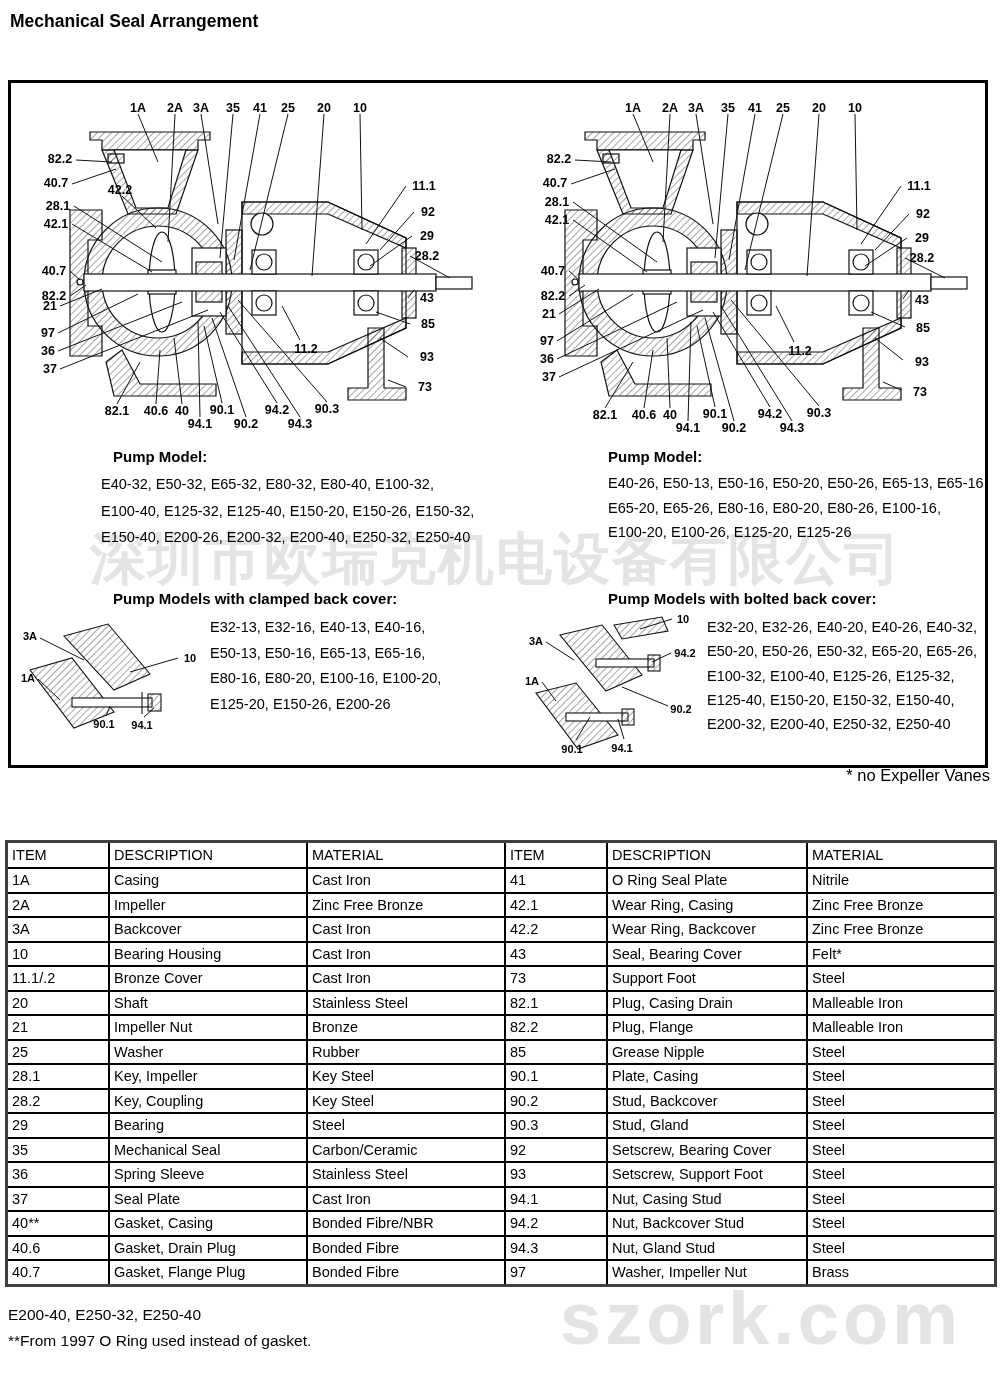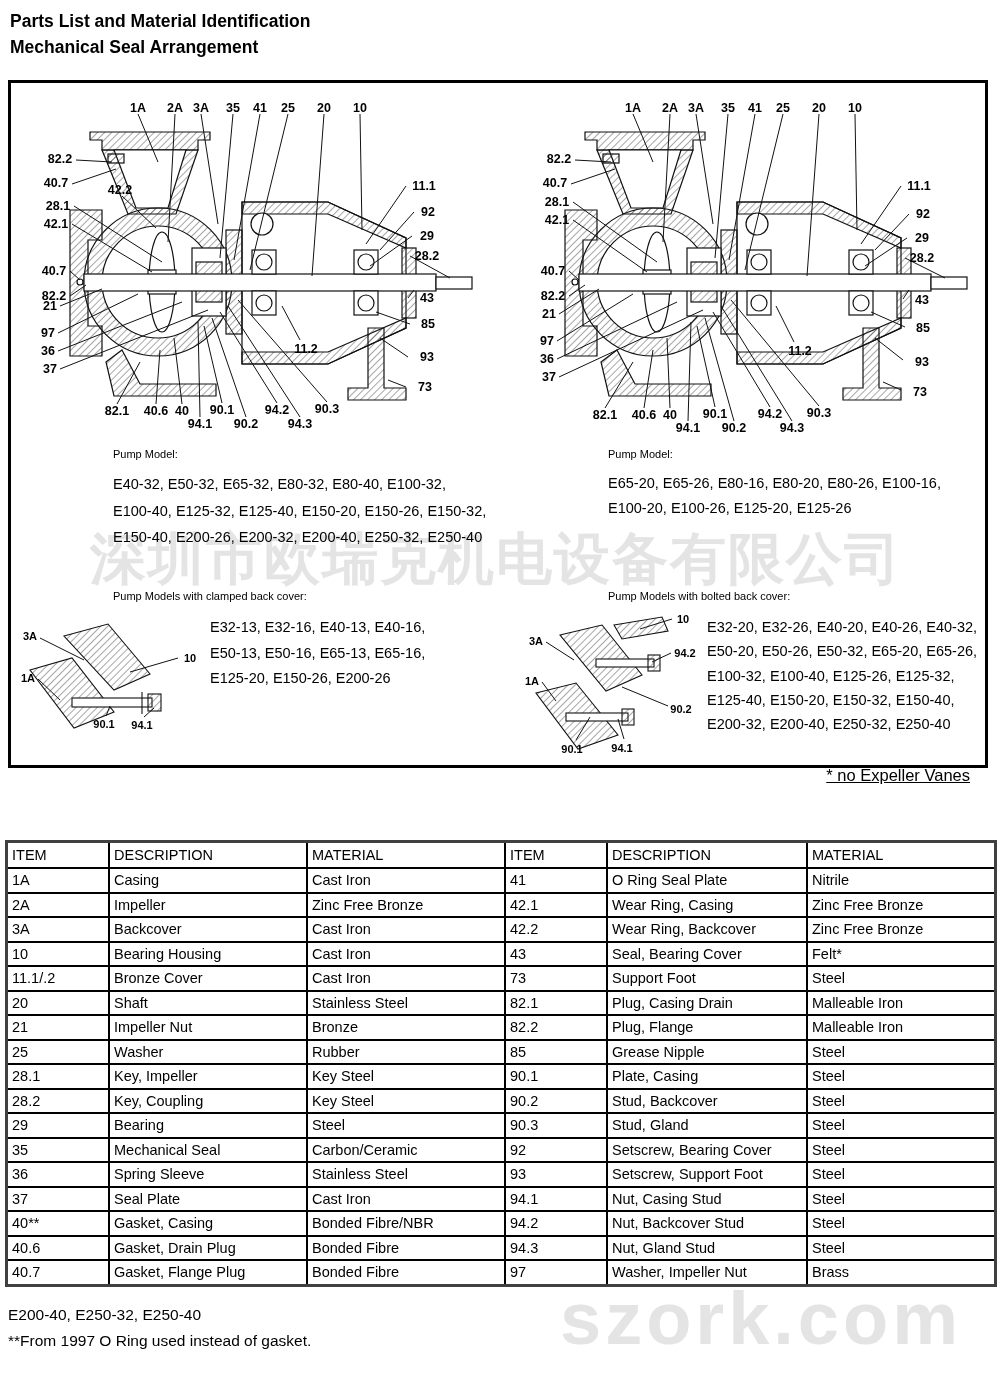--- a/index.html
+++ b/index.html
@@ -7,21 +7,21 @@
   .abs{position:absolute;}
   .title-line{font-size:17.5px;font-weight:bold;line-height:26px;white-space:nowrap;}
   .watermark{position:absolute;color:#e4e4e4;font-weight:bold;white-space:nowrap;z-index:0;letter-spacing:2px;text-align:center;}
   .main-box{position:absolute;left:8px;top:80px;width:974px;height:682px;border:3px solid #000;z-index:1;}
   .diagram{position:absolute;}
   .diagram svg.art{position:absolute;left:0;top:0;}
   svg.leaders{position:absolute;left:0;top:0;z-index:2;}
   svg.leaders line{stroke:#111;stroke-width:1;}
   .callout{position:absolute;transform:translateX(-50%);font-size:12.5px;font-weight:bold;white-space:nowrap;z-index:3;}
   .mini .callout{font-size:11px;}
-  .sec-heading{position:absolute;font-size:11px;font-weight:normal;white-space:nowrap;z-index:2;}
+  .sec-heading{position:absolute;font-size:15px;font-weight:bold;white-space:nowrap;z-index:2;}
   .model-list{position:absolute;font-size:14.5px;z-index:2;}
   .model-list div{white-space:nowrap;}
   .expeller-note{position:absolute;font-size:16.5px;white-space:nowrap;z-index:2;}
   .ptable{position:absolute;left:5px;top:840px;display:grid;grid-template-columns:100px 196px 196px 100px 198px 186px;grid-template-rows:24px repeat(17,22.5px);gap:2px;background:#000;border:3px solid #404040;z-index:2;}
   .tcell{background:#fff;font-size:14.5px;padding-left:4px;display:flex;align-items:center;overflow:hidden;white-space:nowrap;}
   .footnotes{position:absolute;left:8px;top:1302px;font-size:15.5px;line-height:26px;z-index:2;}
   .footnotes div{white-space:nowrap;}
 </style>
 </head>
 <body>
@@ -79,21 +79,20 @@
       <rect x="46" y="108" width="62" height="8" fill="#fff"></rect>
       <rect x="102" y="104" width="12" height="16" fill="url(#hatch)"></rect>
     </g>
   </defs>
 </svg>
 
 <div class="watermark" style="left:90px;top:522px;font-size:56px;">深圳市欧瑞克机电设备有限公司</div>
 <div class="watermark" style="left:560px;top:1276px;font-size:74px;letter-spacing:4px;">szork.com</div>
 
 <div class="abs" style="left:10px;top:8px;z-index:2;">
-  <div class="title-line">Parts List and Material Identification</div>
   <div class="title-line">Mechanical Seal Arrangement</div>
 </div>
 
 <div class="main-box"></div>
 
 <div class="diagram" style="left:10px;top:92px;width:490px;height:360px;z-index:2;">
   <svg class="art" width="490" height="360">
       <use href="#pump-art"></use>
     </svg>
   <svg class="leaders" width="490" height="360">
@@ -248,28 +247,29 @@
     <span class="callout" style="left: 183px; top: 329px;">94.1</span>
     <span class="callout" style="left: 210px; top: 315px;">90.1</span>
     <span class="callout" style="left: 229px; top: 329px;">90.2</span>
     <span class="callout" style="left: 265px; top: 315px;">94.2</span>
     <span class="callout" style="left: 287px; top: 329px;">94.3</span>
     <span class="callout" style="left: 314px; top: 314px;">90.3</span>
     <span class="callout" style="left: 295px; top: 252px;">11.2</span>
   </div>
 
 <div class="sec-heading" style="left:113px;top:448px;">Pump Model:</div>
-<div class="model-list" style="left:113px;top:471px;line-height:26.5px;">
+<div class="model-list" style="left:101px;top:471px;line-height:26.5px;">
     <div>E40-32, E50-32, E65-32, E80-32, E80-40, E100-32,</div>
     <div>E100-40, E125-32, E125-40, E150-20, E150-26, E150-32,</div>
     <div>E150-40, E200-26, E200-32, E200-40, E250-32, E250-40</div>
   </div>
 
 <div class="sec-heading" style="left:608px;top:448px;">Pump Model:</div>
 <div class="model-list" style="left:608px;top:471px;line-height:24.5px;">
+    <div>E40-26, E50-13, E50-16, E50-20, E50-26, E65-13, E65-16,</div>
     <div>E65-20, E65-26, E80-16, E80-20, E80-26, E100-16,</div>
     <div>E100-20, E100-26, E125-20, E125-26</div>
   </div>
 
 <div class="sec-heading" style="left:113px;top:590px;">Pump Models with clamped back cover:</div>
 <div class="diagram mini" style="left:12px;top:608px;width:200px;height:140px;z-index:2;">
   <svg class="art" width="200" height="140">
       <use href="#clamp-art" transform="translate(-8,-6)"></use>
     </svg>
   <svg class="leaders" width="200" height="140">
@@ -281,20 +281,21 @@
     </svg>
 <span class="callout" style="left: 18px; top: 22px;">3A</span>
     <span class="callout" style="left: 16px; top: 64px;">1A</span>
     <span class="callout" style="left: 178px; top: 44px;">10</span>
     <span class="callout" style="left: 92px; top: 110px;">90.1</span>
     <span class="callout" style="left: 130px; top: 111px;">94.1</span>
   </div>
 <div class="model-list" style="left:210px;top:615px;line-height:25.5px;">
     <div>E32-13, E32-16, E40-13, E40-16,</div>
     <div>E50-13, E50-16, E65-13, E65-16,</div>
+    <div>E80-16, E80-20, E100-16, E100-20,</div>
     <div>E125-20, E150-26, E200-26</div>
   </div>
 
 <div class="sec-heading" style="left:608px;top:590px;">Pump Models with bolted back cover:</div>
 <div class="diagram mini" style="left:520px;top:605px;width:190px;height:155px;z-index:2;">
   <svg class="art" width="190" height="155">
       <use href="#bolt-art"></use>
     </svg>
   <svg class="leaders" width="190" height="155">
       <line x1="152" y1="14" x2="120" y2="24"></line>
@@ -314,21 +315,21 @@
     <span class="callout" style="left: 102px; top: 137px;">94.1</span>
   </div>
 <div class="model-list" style="left:707px;top:615px;line-height:24.3px;">
     <div>E32-20, E32-26, E40-20, E40-26, E40-32,</div>
     <div>E50-20, E50-26, E50-32, E65-20, E65-26,</div>
     <div>E100-32, E100-40, E125-26, E125-32,</div>
     <div>E125-40, E150-20, E150-32, E150-40,</div>
     <div>E200-32, E200-40, E250-32, E250-40</div>
   </div>
 
-<div class="expeller-note" style="right:30px;top:766px;text-decoration:underline;">* no Expeller Vanes</div>
+<div class="expeller-note" style="right:10px;top:766px;">* no Expeller Vanes</div>
 
 <div class="ptable">
   <div class="tcell">ITEM</div>
   <div class="tcell">DESCRIPTION</div>
   <div class="tcell">MATERIAL</div>
   <div class="tcell">ITEM</div>
   <div class="tcell">DESCRIPTION</div>
   <div class="tcell">MATERIAL</div>
 <div class="tcell">1A</div>
     <div class="tcell">Casing</div>

